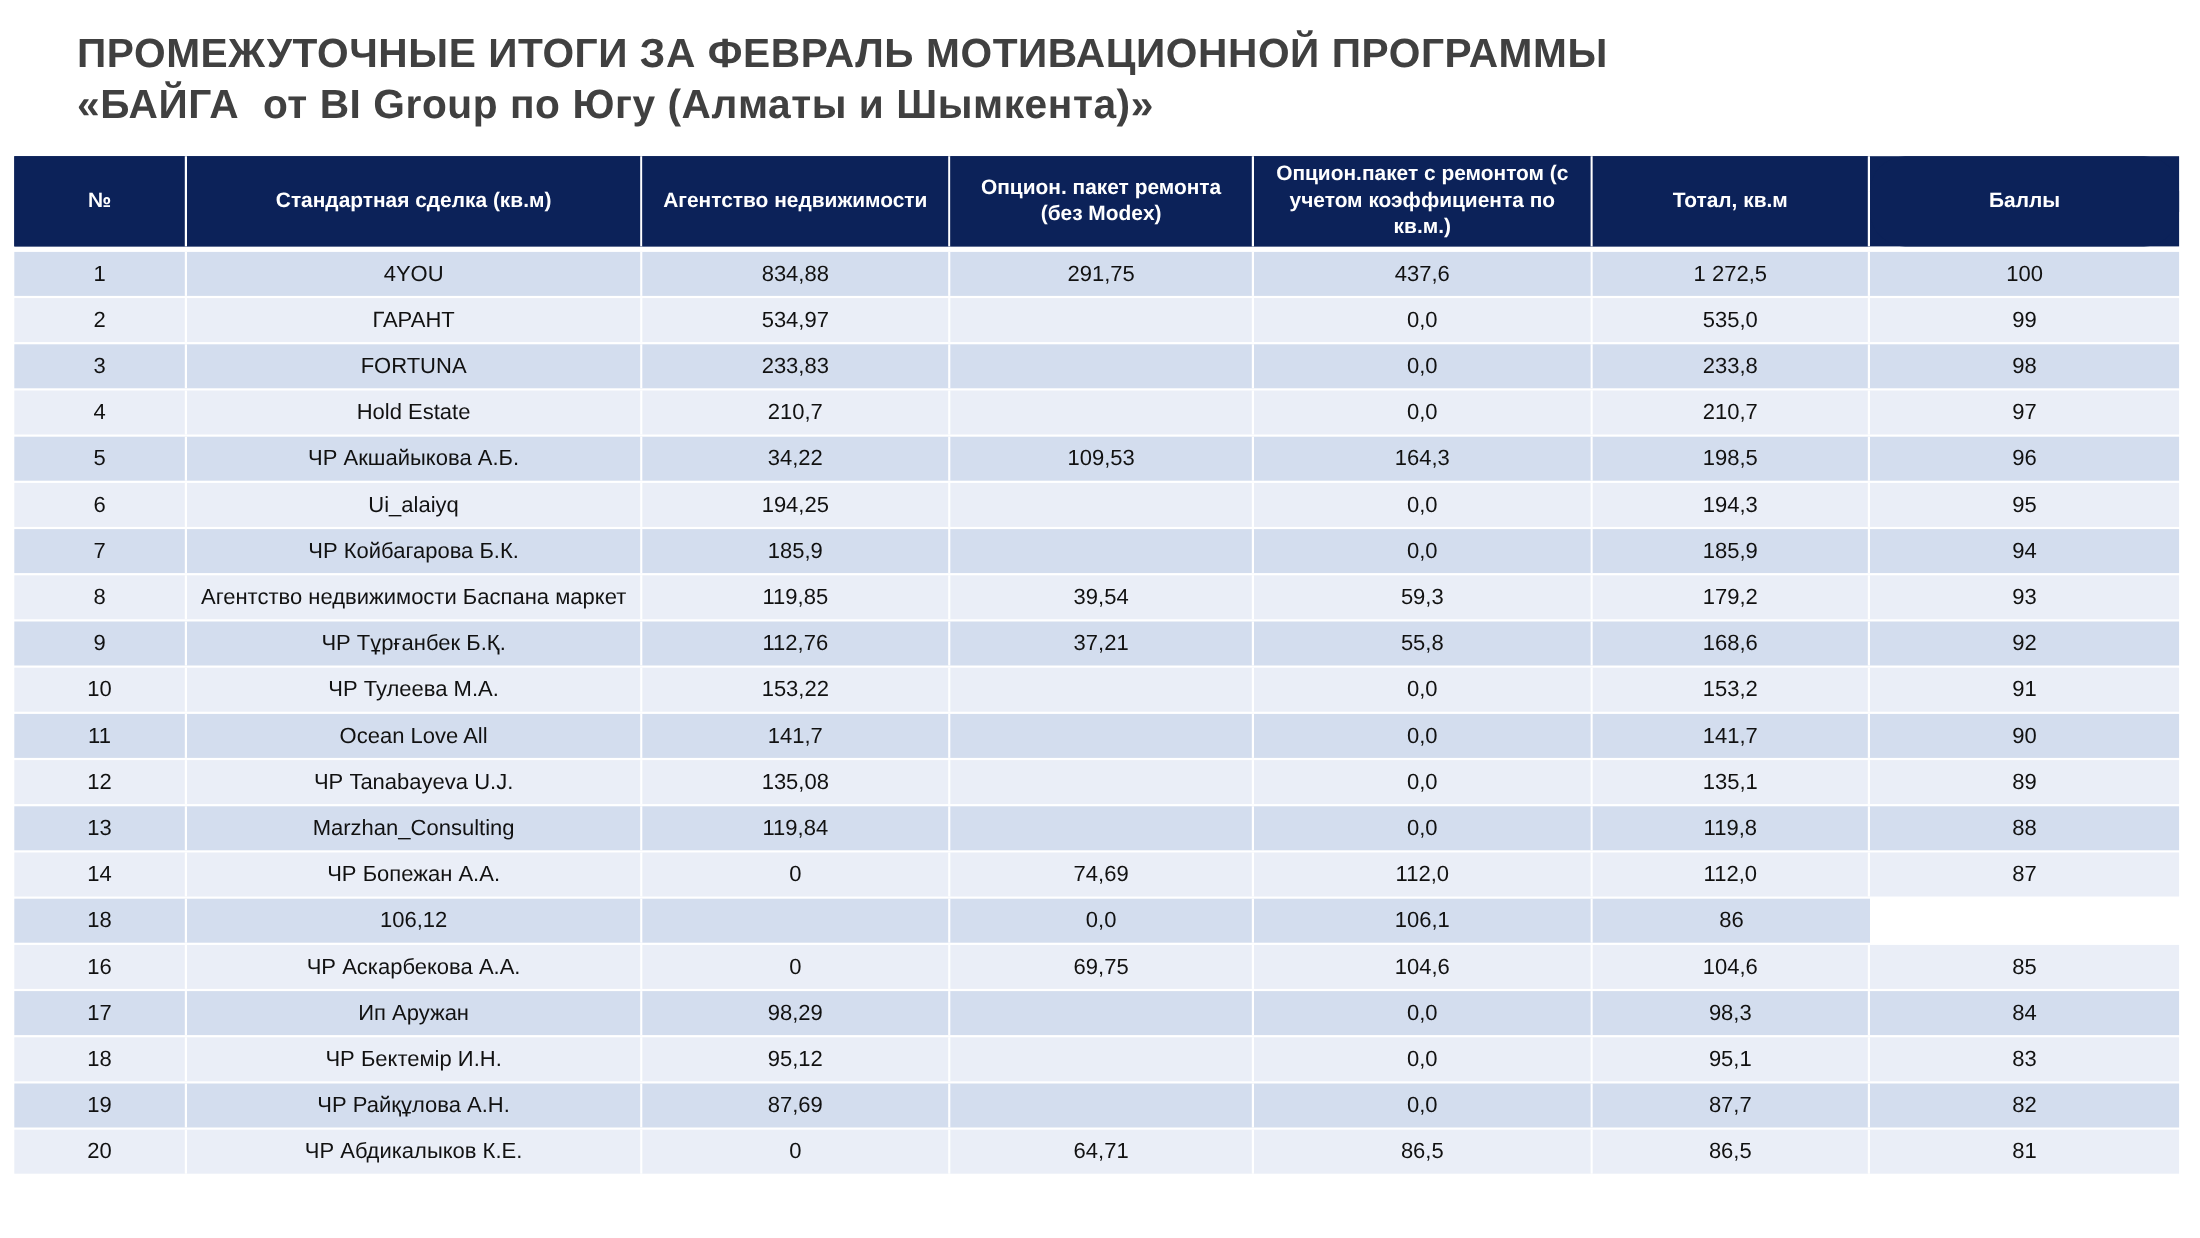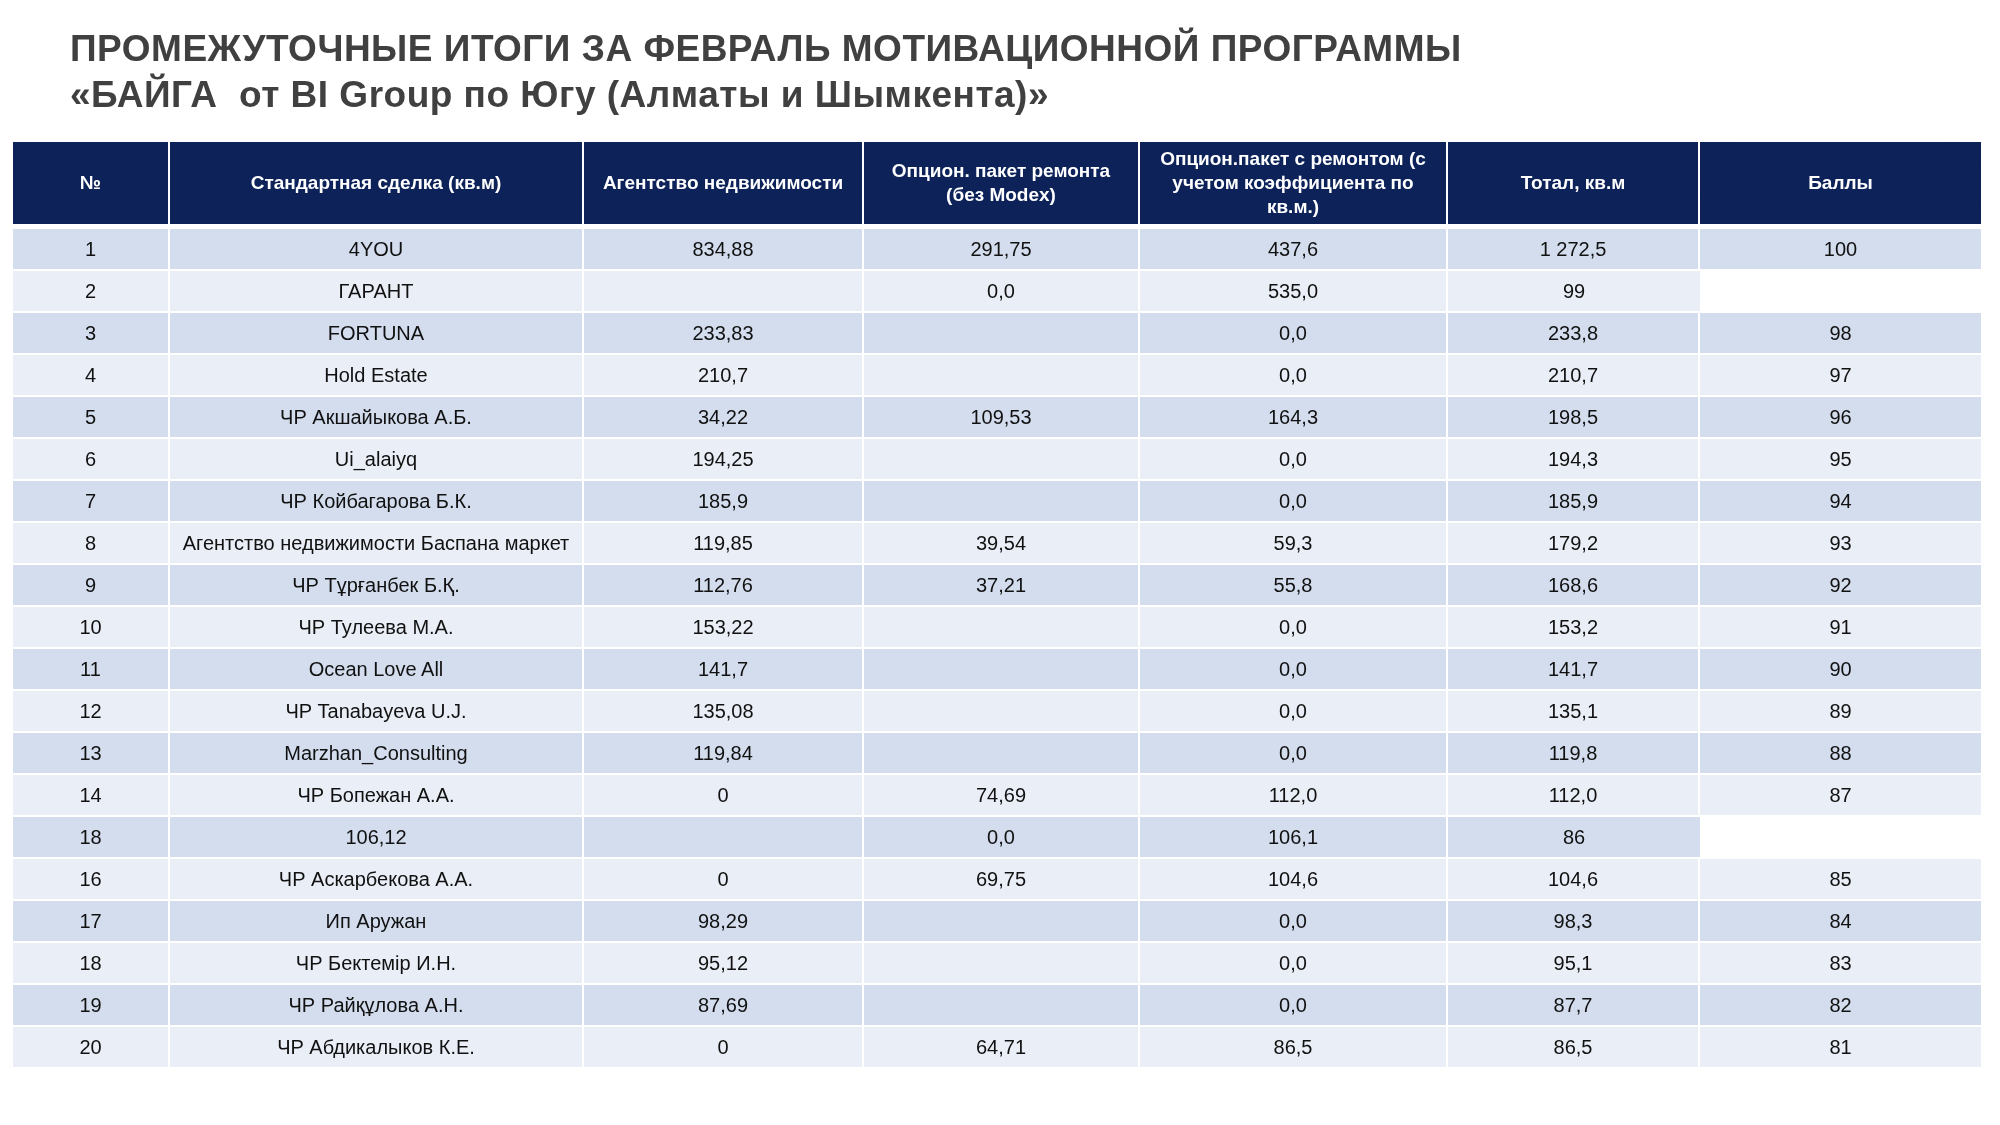--- a/index.html
+++ b/index.html
@@ -89,20 +89,21 @@
           <div class="td">4YOU</div>
           <div class="td">834,88</div>
           <div class="td">291,75</div>
           <div class="td">437,6</div>
           <div class="td">1 272,5</div>
           <div class="td">100</div>
         </div>
         <div class="trow even">
           <div class="td">2</div>
           <div class="td">ГАРАНТ</div>
+          <div class="td">534,97</div>
           <div class="td"></div>
           <div class="td">0,0</div>
           <div class="td">535,0</div>
           <div class="td">99</div>
         </div>
         <div class="trow odd">
           <div class="td">3</div>
           <div class="td">FORTUNA</div>
           <div class="td">233,83</div>
           <div class="td"></div>

